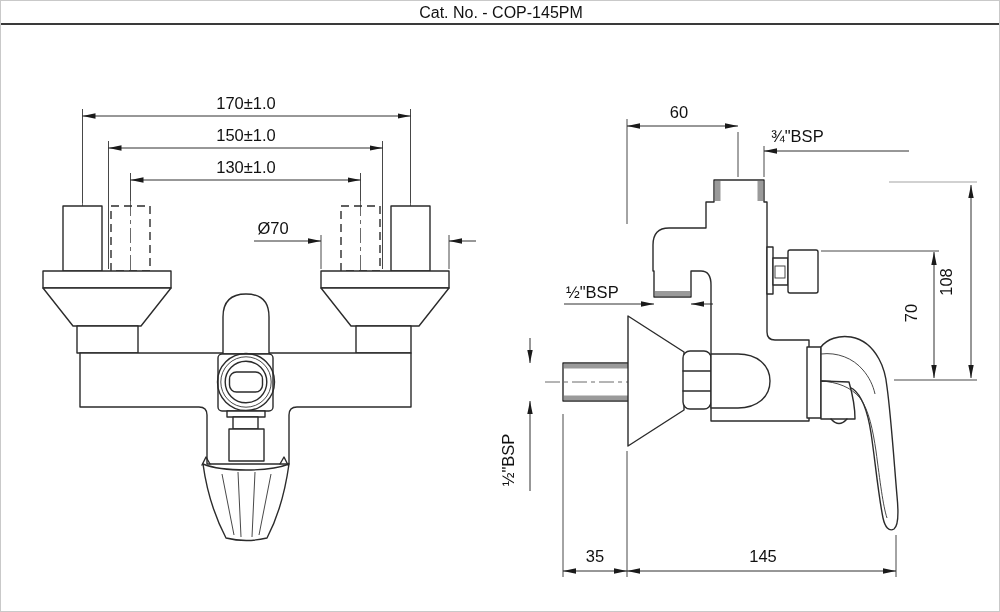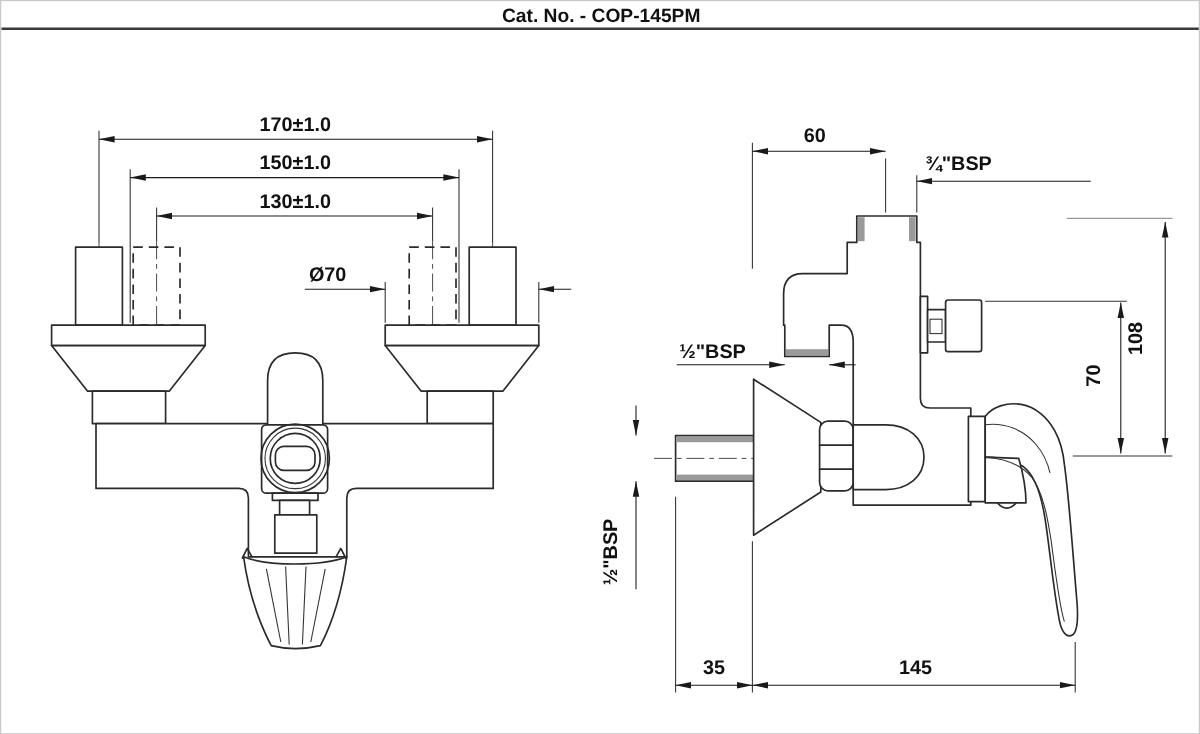--- a/index.html
+++ b/index.html
@@ -1,19 +1,19 @@
 <!DOCTYPE html>
 <html><head>
 <meta charset="utf-8">
 <style>
   html,body{margin:0;padding:0;background:#ffffff;}
   .page{
     position:relative;width:1000px;height:612px;background:#fff;
     font-family:"Liberation Sans", sans-serif;
-    box-sizing:border-box;border:1px solid #c9c9c9;overflow:hidden;font-weight:bold;
+    box-sizing:border-box;border:1px solid #c9c9c9;overflow:hidden;
   }
   svg{display:block}
   text{font-family:"Liberation Sans", sans-serif;fill:#111;}
   .t-title{font-size:16px;}
   .t-dim{font-size:16.5px;}
   .outline{fill:#ffffff;stroke:#2b2b2b;stroke-width:1.4;stroke-linejoin:round;stroke-linecap:round;}
   .line{fill:none;stroke:#2b2b2b;stroke-width:1.4;stroke-linejoin:round;stroke-linecap:round;}
   .dashed{fill:none;stroke:#2b2b2b;stroke-width:1.4;stroke-dasharray:8 5;}
   .thin{fill:none;stroke:#333;stroke-width:0.9;}
   .dim{fill:none;stroke:#1a1a1a;stroke-width:0.9;}

